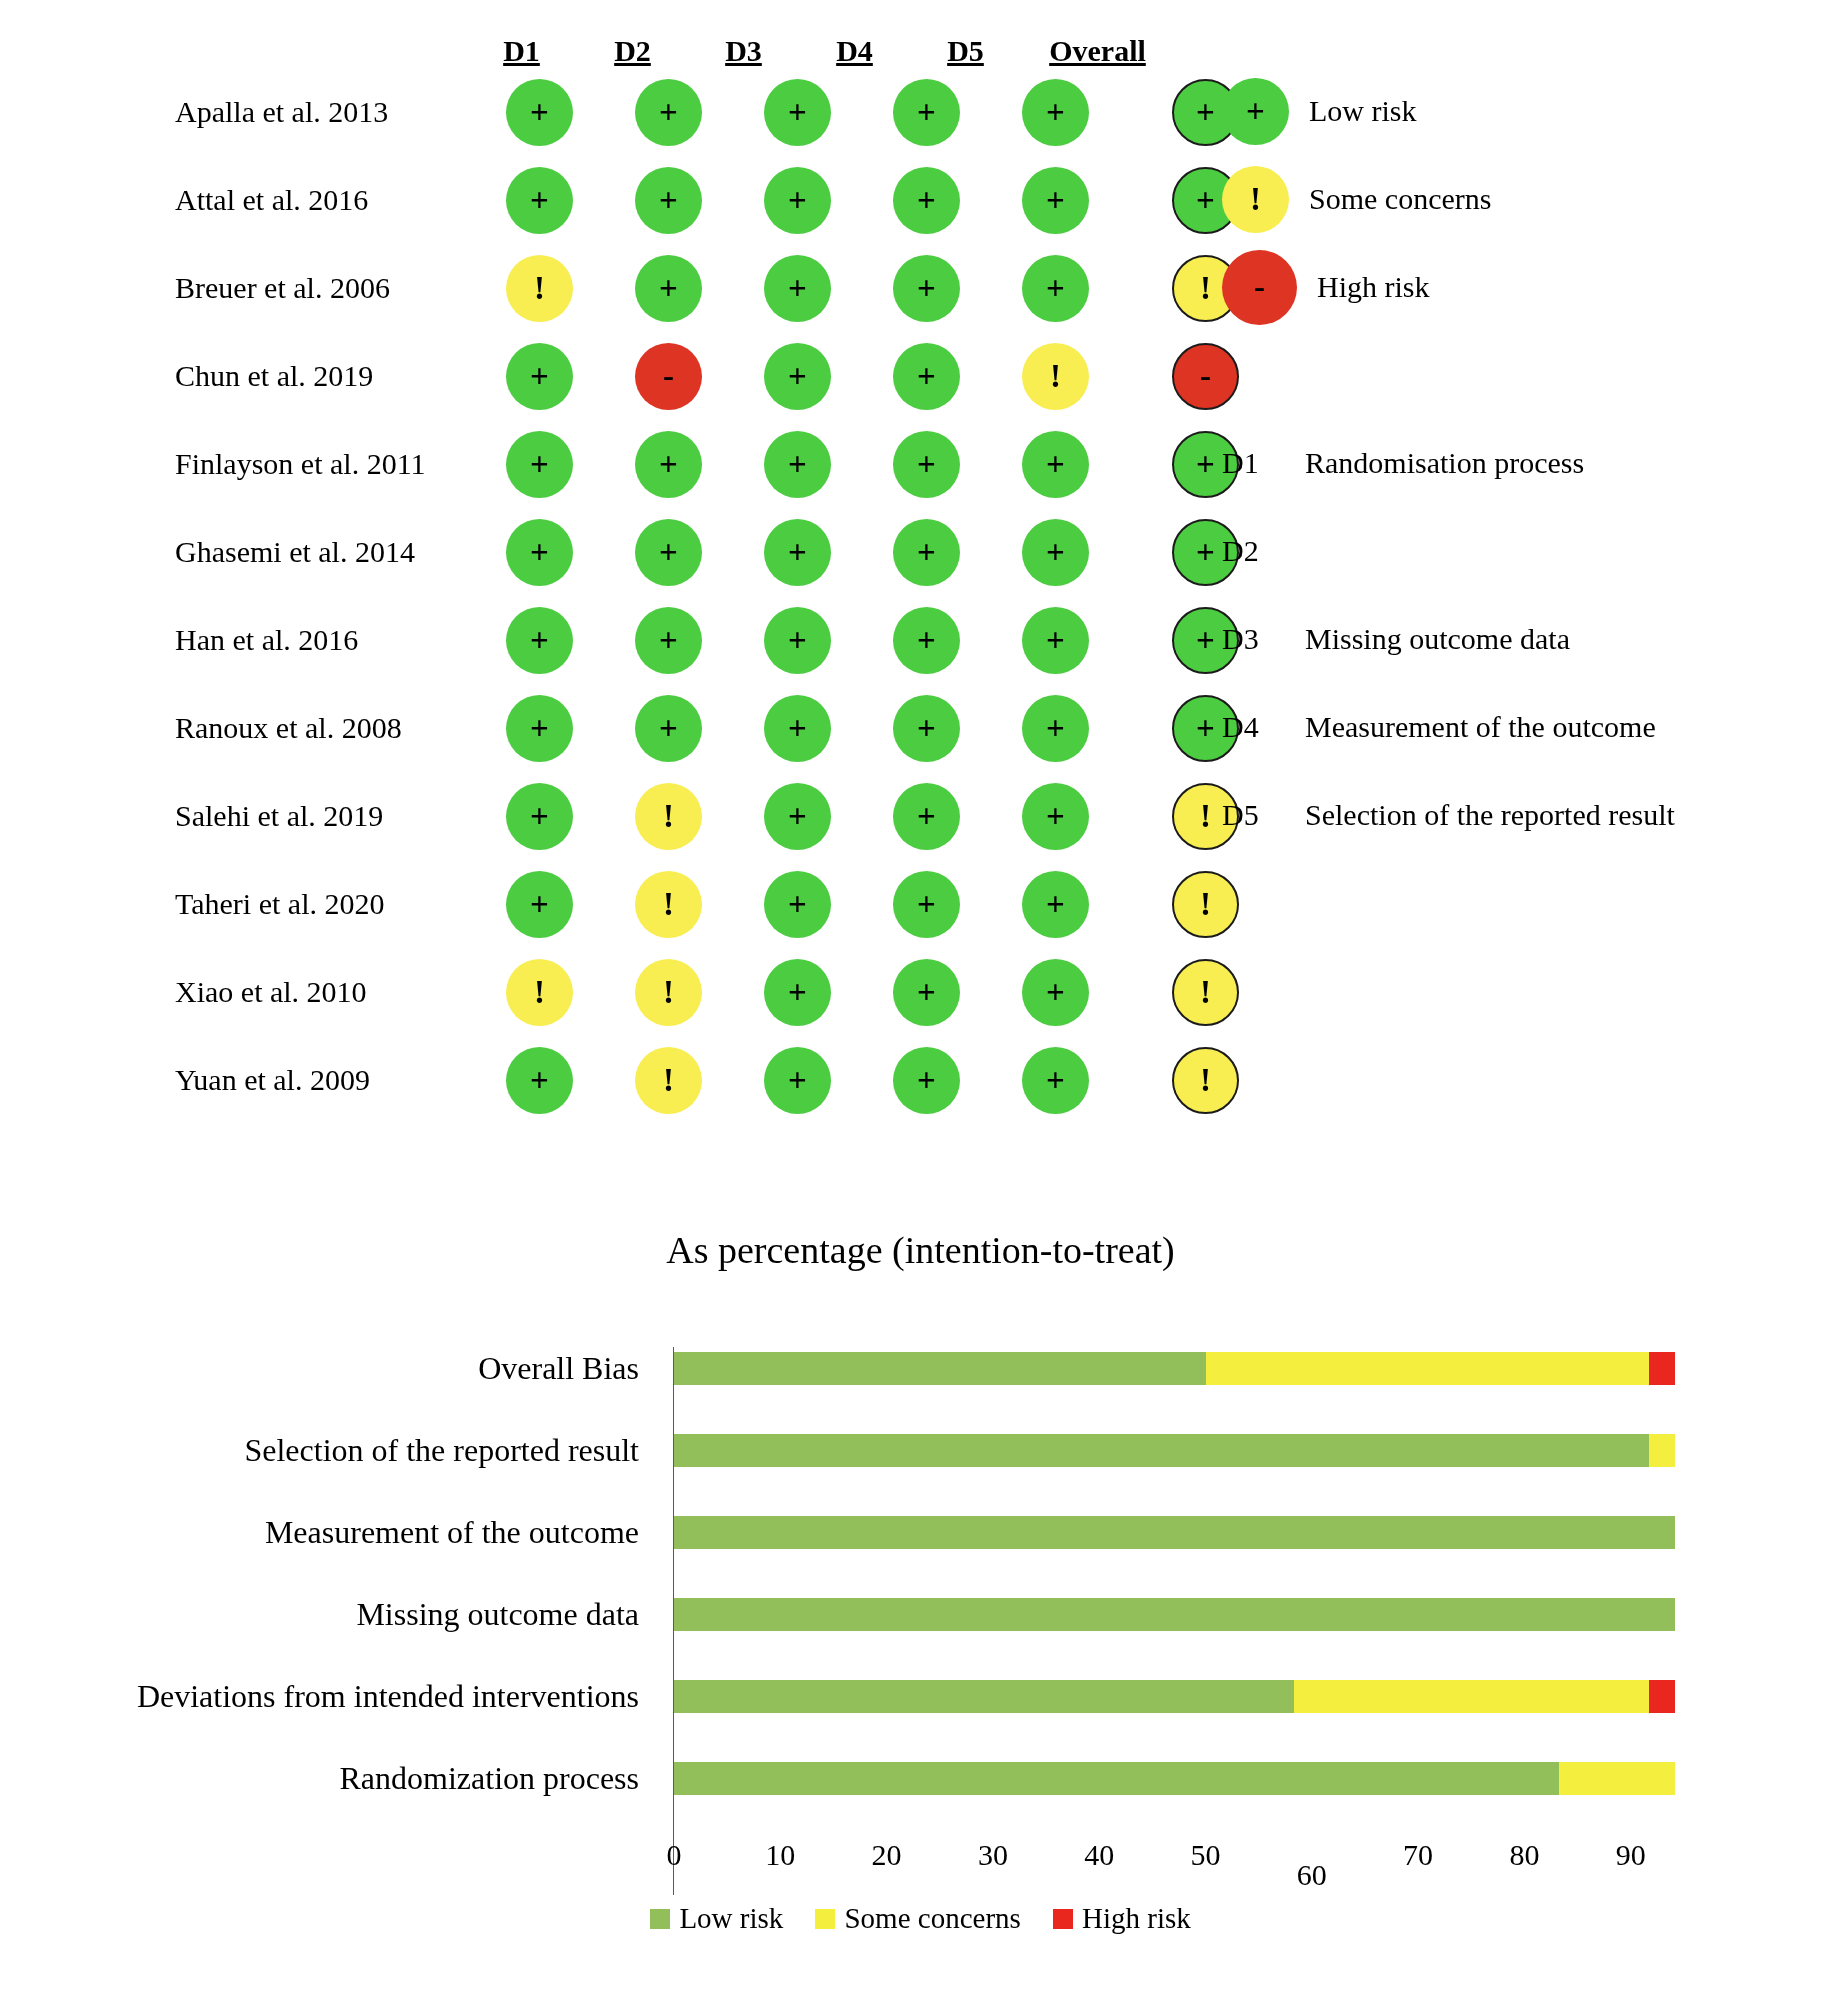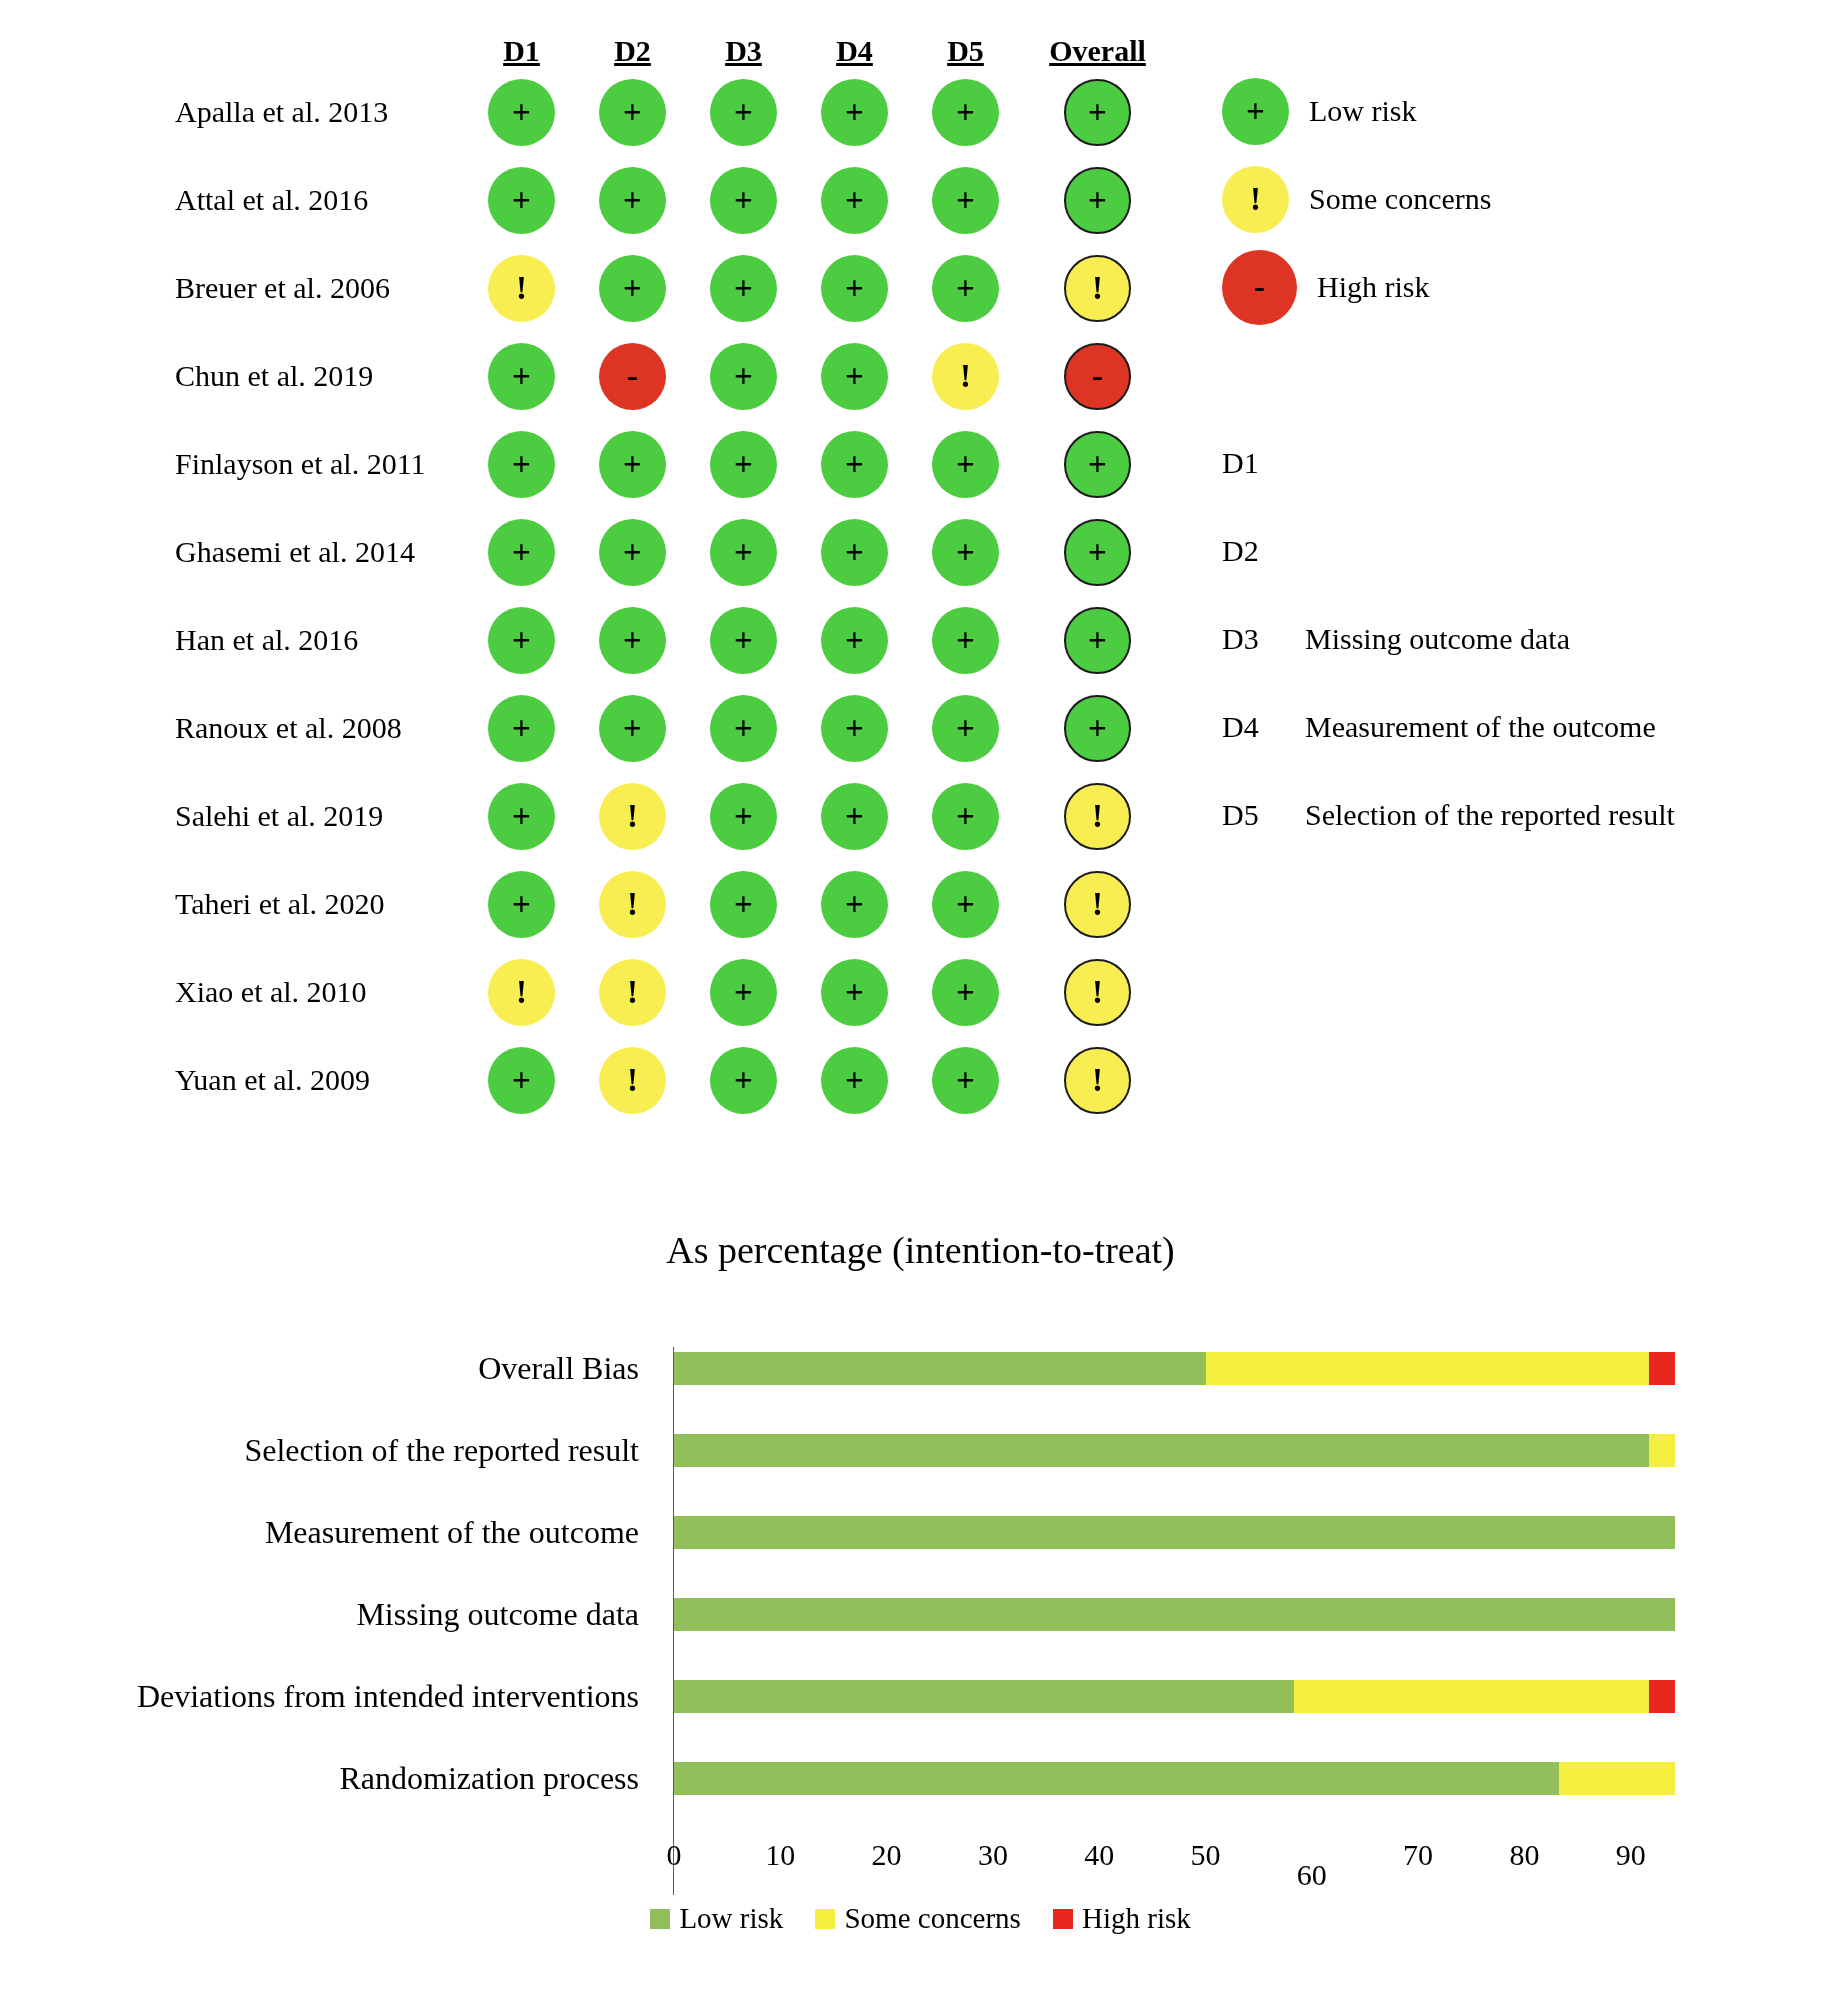--- a/index.html
+++ b/index.html
@@ -10,21 +10,21 @@
     height:2005px;
     background:#ffffff;
     color:#000;
     font-family:"Liberation Serif", serif;
     overflow:hidden;
   }
 
   
   #traffic-light { position:absolute; left:175px; top:20px; }
   .tl-header { display:flex; align-items:flex-end; height:48px; }
-  .tl-row { display:flex; align-items:center; height:88px; }
+  .tl-row { display:flex; align-items:center; height:88px;gap:18px; }
   .tl-label-spacer { width:291px; }
   .tl-label {
     width:291px; padding-right:26.4px;
     font-size:30px; line-height:1.12;
   }
   .tl-head-cell {
     width:111px; text-align:center;
     font-weight:bold; font-size:30px;
     text-decoration:underline; white-space:nowrap;
   }
@@ -367,20 +367,21 @@
       </div>
       <div class="legend-row">
         <div class="circle high big">-</div>
         <div class="legend-label">High risk</div>
       </div>
     </div>
 
   <div id="domain-key">
       <div class="domain-row">
         <div class="domain-code">D1</div>
+        <div class="domain-desc">Randomisation process</div>
       </div>
       <div class="domain-row">
         <div class="domain-code">D2</div>
       </div>
       <div class="domain-row">
         <div class="domain-code">D3</div>
         <div class="domain-desc">Missing outcome data</div>
       </div>
       <div class="domain-row">
         <div class="domain-code">D4</div>

